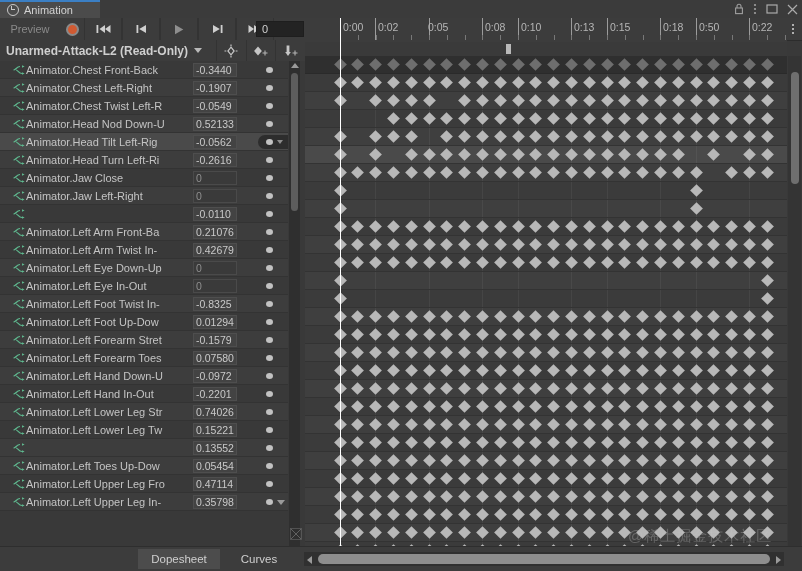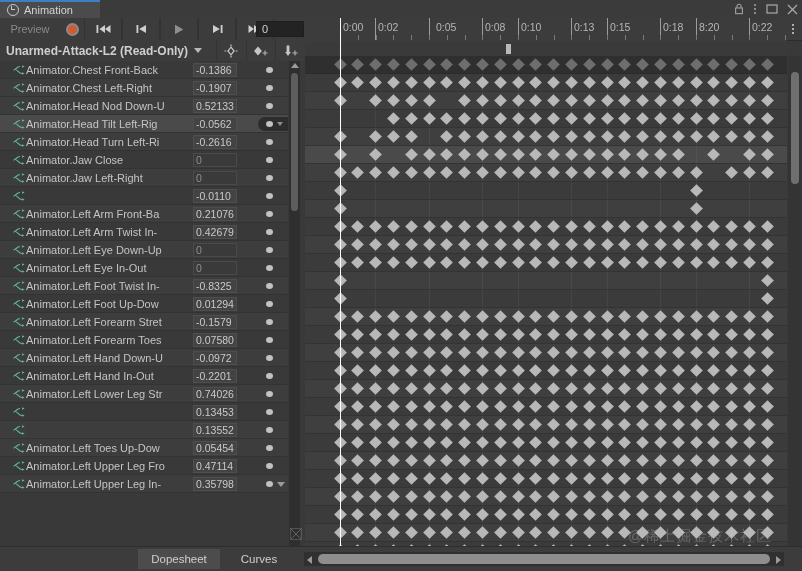--- a/index.html
+++ b/index.html
@@ -204,33 +204,33 @@
       </svg>
     </div>
   </div>
 
   <div class="ruler" id="ruler">
       <div class="rtick" style="left: 35px; top: 0px; width: 1px; height: 22px; background: rgb(156, 156, 156);"></div>
       <div class="rlabel" style="left: 38px;">0:00</div>
       <div class="rtick" style="left: 70px; top: 0px; width: 1px; height: 22px; background: rgb(156, 156, 156);"></div>
       <div class="rlabel" style="left: 73px;">0:02</div>
       <div class="rtick" style="left: 124px; top: 0px; width: 1px; height: 22px; background: rgb(156, 156, 156);"></div>
-      <div class="rlabel" style="left: 131px;">0:05</div>
+      <div class="rlabel" style="left: 123px;">0:05</div>
       <div class="rtick" style="left: 177px; top: 0px; width: 1px; height: 22px; background: rgb(156, 156, 156);"></div>
       <div class="rlabel" style="left: 180px;">0:08</div>
       <div class="rtick" style="left: 213px; top: 0px; width: 1px; height: 22px; background: rgb(156, 156, 156);"></div>
       <div class="rlabel" style="left: 216px;">0:10</div>
       <div class="rtick" style="left: 266px; top: 0px; width: 1px; height: 22px; background: rgb(156, 156, 156);"></div>
       <div class="rlabel" style="left: 269px;">0:13</div>
       <div class="rtick" style="left: 302px; top: 0px; width: 1px; height: 22px; background: rgb(156, 156, 156);"></div>
       <div class="rlabel" style="left: 305px;">0:15</div>
       <div class="rtick" style="left: 355px; top: 0px; width: 1px; height: 22px; background: rgb(156, 156, 156);"></div>
       <div class="rlabel" style="left: 358px;">0:18</div>
       <div class="rtick" style="left: 391px; top: 0px; width: 1px; height: 22px; background: rgb(156, 156, 156);"></div>
-      <div class="rlabel" style="left: 394px;">8:20</div>
+      <div class="rlabel" style="left: 394px;">0:50</div>
       <div class="rtick" style="left: 444px; top: 0px; width: 1px; height: 22px; background: rgb(156, 156, 156);"></div>
       <div class="rlabel" style="left: 447px;">0:22</div>
       <div class="rtick" style="left: 35px; top: 17px; width: 1px; height: 5px; background: rgb(120, 120, 120);"></div>
       <div class="rtick" style="left: 52.8px; top: 17px; width: 1px; height: 5px; background: rgb(120, 120, 120);"></div>
       <div class="rtick" style="left: 70.6px; top: 17px; width: 1px; height: 5px; background: rgb(120, 120, 120);"></div>
       <div class="rtick" style="left: 88.4px; top: 17px; width: 1px; height: 5px; background: rgb(120, 120, 120);"></div>
       <div class="rtick" style="left: 106.2px; top: 17px; width: 1px; height: 5px; background: rgb(120, 120, 120);"></div>
       <div class="rtick" style="left: 124px; top: 17px; width: 1px; height: 5px; background: rgb(120, 120, 120);"></div>
       <div class="rtick" style="left: 141.8px; top: 17px; width: 1px; height: 5px; background: rgb(120, 120, 120);"></div>
       <div class="rtick" style="left: 159.6px; top: 17px; width: 1px; height: 5px; background: rgb(120, 120, 120);"></div>
@@ -268,34 +268,47 @@
       <div class="prow even">
         <span class="curveico">
           <svg width="12" height="10" viewBox="0 0 12 10">
             <path d="M0.5 5 C3 5 3.5 1.5 7 1.5" stroke="#5fb98f" stroke-width="1.2" fill="none"></path>
             <path d="M3 5 C5 5 5.5 8.5 9 8.5" stroke="#5fb98f" stroke-width="1.2" fill="none"></path>
             <path d="M9 0.3 L11.6 1.5 L9 2.7 Z" fill="#5fb98f"></path>
             <path d="M9 7.3 L11.6 8.5 L9 9.7 Z" fill="#5fb98f"></path>
           </svg>
         </span>
         <span class="pname">Animator.Chest Front-Back</span>
-        <span class="pval">-0.1386</span>
+        <span class="pval">-0.3440</span>
         <span class="pdot"></span>
       </div>
       <div class="prow alt">
         <span class="curveico">
           <svg width="12" height="10" viewBox="0 0 12 10">
             <path d="M0.5 5 C3 5 3.5 1.5 7 1.5" stroke="#5fb98f" stroke-width="1.2" fill="none"></path>
             <path d="M3 5 C5 5 5.5 8.5 9 8.5" stroke="#5fb98f" stroke-width="1.2" fill="none"></path>
             <path d="M9 0.3 L11.6 1.5 L9 2.7 Z" fill="#5fb98f"></path>
             <path d="M9 7.3 L11.6 8.5 L9 9.7 Z" fill="#5fb98f"></path>
           </svg>
         </span>
         <span class="pname">Animator.Chest Left-Right</span>
         <span class="pval">-0.1907</span>
+        <span class="pdot"></span>
+      </div>
+      <div class="prow even">
+        <span class="curveico">
+          <svg width="12" height="10" viewBox="0 0 12 10">
+            <path d="M0.5 5 C3 5 3.5 1.5 7 1.5" stroke="#5fb98f" stroke-width="1.2" fill="none"></path>
+            <path d="M3 5 C5 5 5.5 8.5 9 8.5" stroke="#5fb98f" stroke-width="1.2" fill="none"></path>
+            <path d="M9 0.3 L11.6 1.5 L9 2.7 Z" fill="#5fb98f"></path>
+            <path d="M9 7.3 L11.6 8.5 L9 9.7 Z" fill="#5fb98f"></path>
+          </svg>
+        </span>
+        <span class="pname">Animator.Chest Twist Left-R</span>
+        <span class="pval">-0.0549</span>
         <span class="pdot"></span>
       </div>
       <div class="prow alt">
         <span class="curveico">
           <svg width="12" height="10" viewBox="0 0 12 10">
             <path d="M0.5 5 C3 5 3.5 1.5 7 1.5" stroke="#5fb98f" stroke-width="1.2" fill="none"></path>
             <path d="M3 5 C5 5 5.5 8.5 9 8.5" stroke="#5fb98f" stroke-width="1.2" fill="none"></path>
             <path d="M9 0.3 L11.6 1.5 L9 2.7 Z" fill="#5fb98f"></path>
             <path d="M9 7.3 L11.6 8.5 L9 9.7 Z" fill="#5fb98f"></path>
           </svg>
@@ -515,21 +528,22 @@
       </div>
       <div class="prow even">
         <span class="curveico">
           <svg width="12" height="10" viewBox="0 0 12 10">
             <path d="M0.5 5 C3 5 3.5 1.5 7 1.5" stroke="#5fb98f" stroke-width="1.2" fill="none"></path>
             <path d="M3 5 C5 5 5.5 8.5 9 8.5" stroke="#5fb98f" stroke-width="1.2" fill="none"></path>
             <path d="M9 0.3 L11.6 1.5 L9 2.7 Z" fill="#5fb98f"></path>
             <path d="M9 7.3 L11.6 8.5 L9 9.7 Z" fill="#5fb98f"></path>
           </svg>
         </span>
-        <span class="pval">0.13453</span>
+        <span class="pname">Animator.Left Lower Leg Tw</span>
+        <span class="pval">0.15221</span>
         <span class="pdot"></span>
       </div>
       <div class="prow alt">
         <span class="curveico">
           <svg width="12" height="10" viewBox="0 0 12 10">
             <path d="M0.5 5 C3 5 3.5 1.5 7 1.5" stroke="#5fb98f" stroke-width="1.2" fill="none"></path>
             <path d="M3 5 C5 5 5.5 8.5 9 8.5" stroke="#5fb98f" stroke-width="1.2" fill="none"></path>
             <path d="M9 0.3 L11.6 1.5 L9 2.7 Z" fill="#5fb98f"></path>
             <path d="M9 7.3 L11.6 8.5 L9 9.7 Z" fill="#5fb98f"></path>
           </svg>

